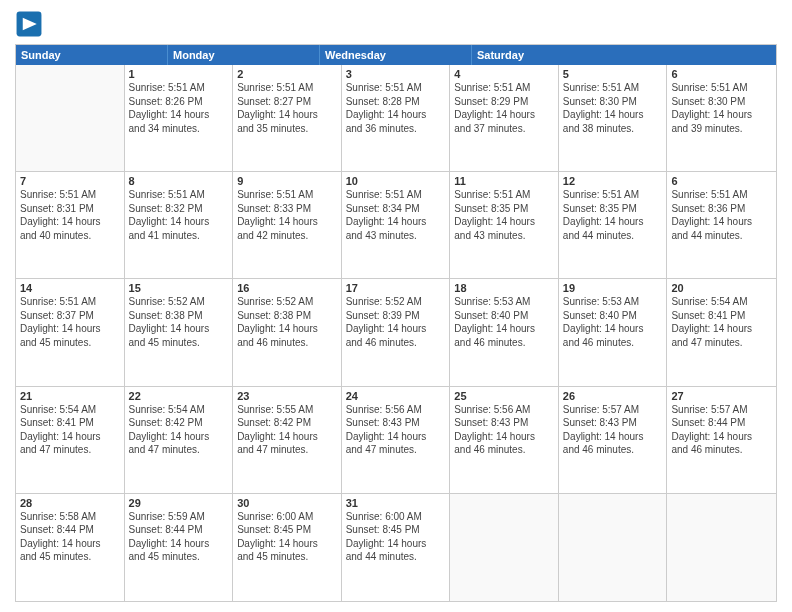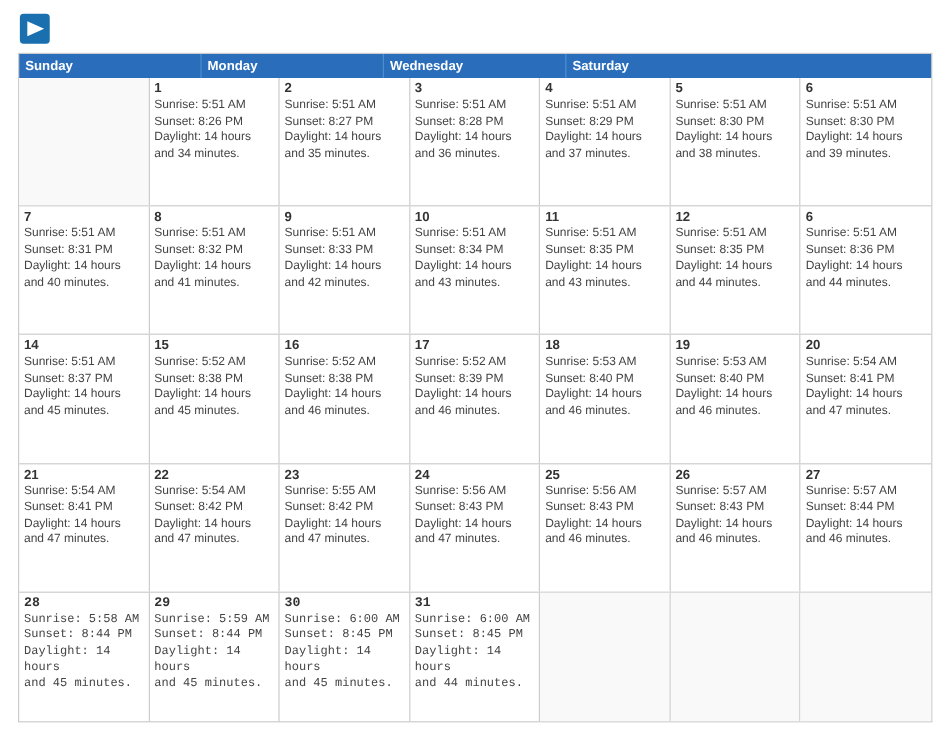--- a/index.html
+++ b/index.html
@@ -76,21 +76,21 @@
     .cal-body {
       flex: 1;
       display: grid;
       grid-template-rows: repeat(5, 1fr);
     }
     .cal-week {
       display: grid;
       grid-template-columns: repeat(7, 1fr);
       border-bottom: 1px solid #ccc;
     }
-    .cal-week:last-child { border-bottom: none; font-family: Liberation Mono, monospace; }
+    .cal-week:last-child { border-bottom: none; }
     .cal-cell {
       border-right: 1px solid #ccc;
       padding: 3px 4px;
       font-size: 9.5px;
       color: #333;
       vertical-align: top;
       min-height: 0;
     }
     .cal-cell:last-child { border-right: none; }
     .cal-cell.empty { background: #f9f9f9; }

